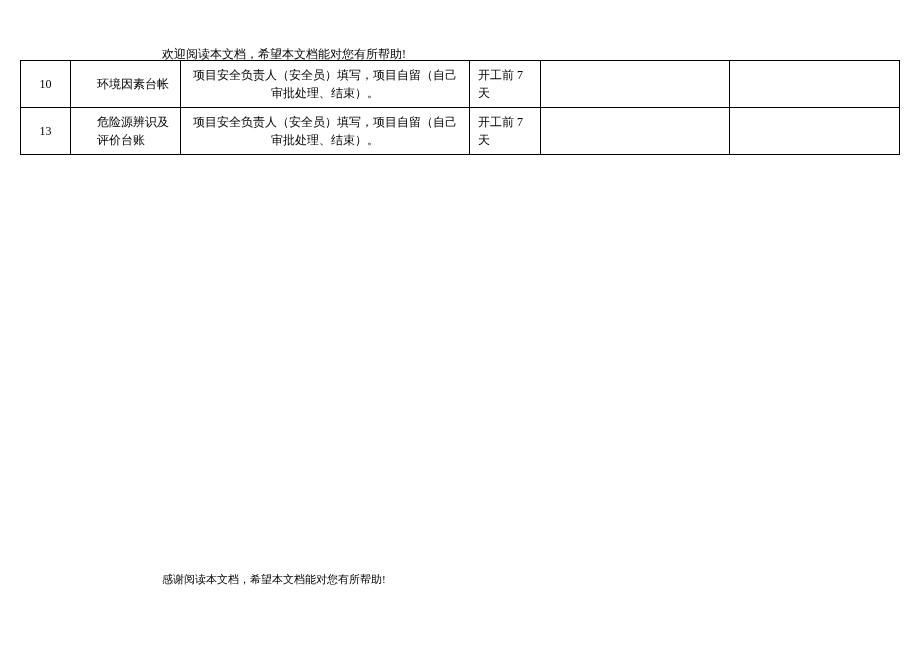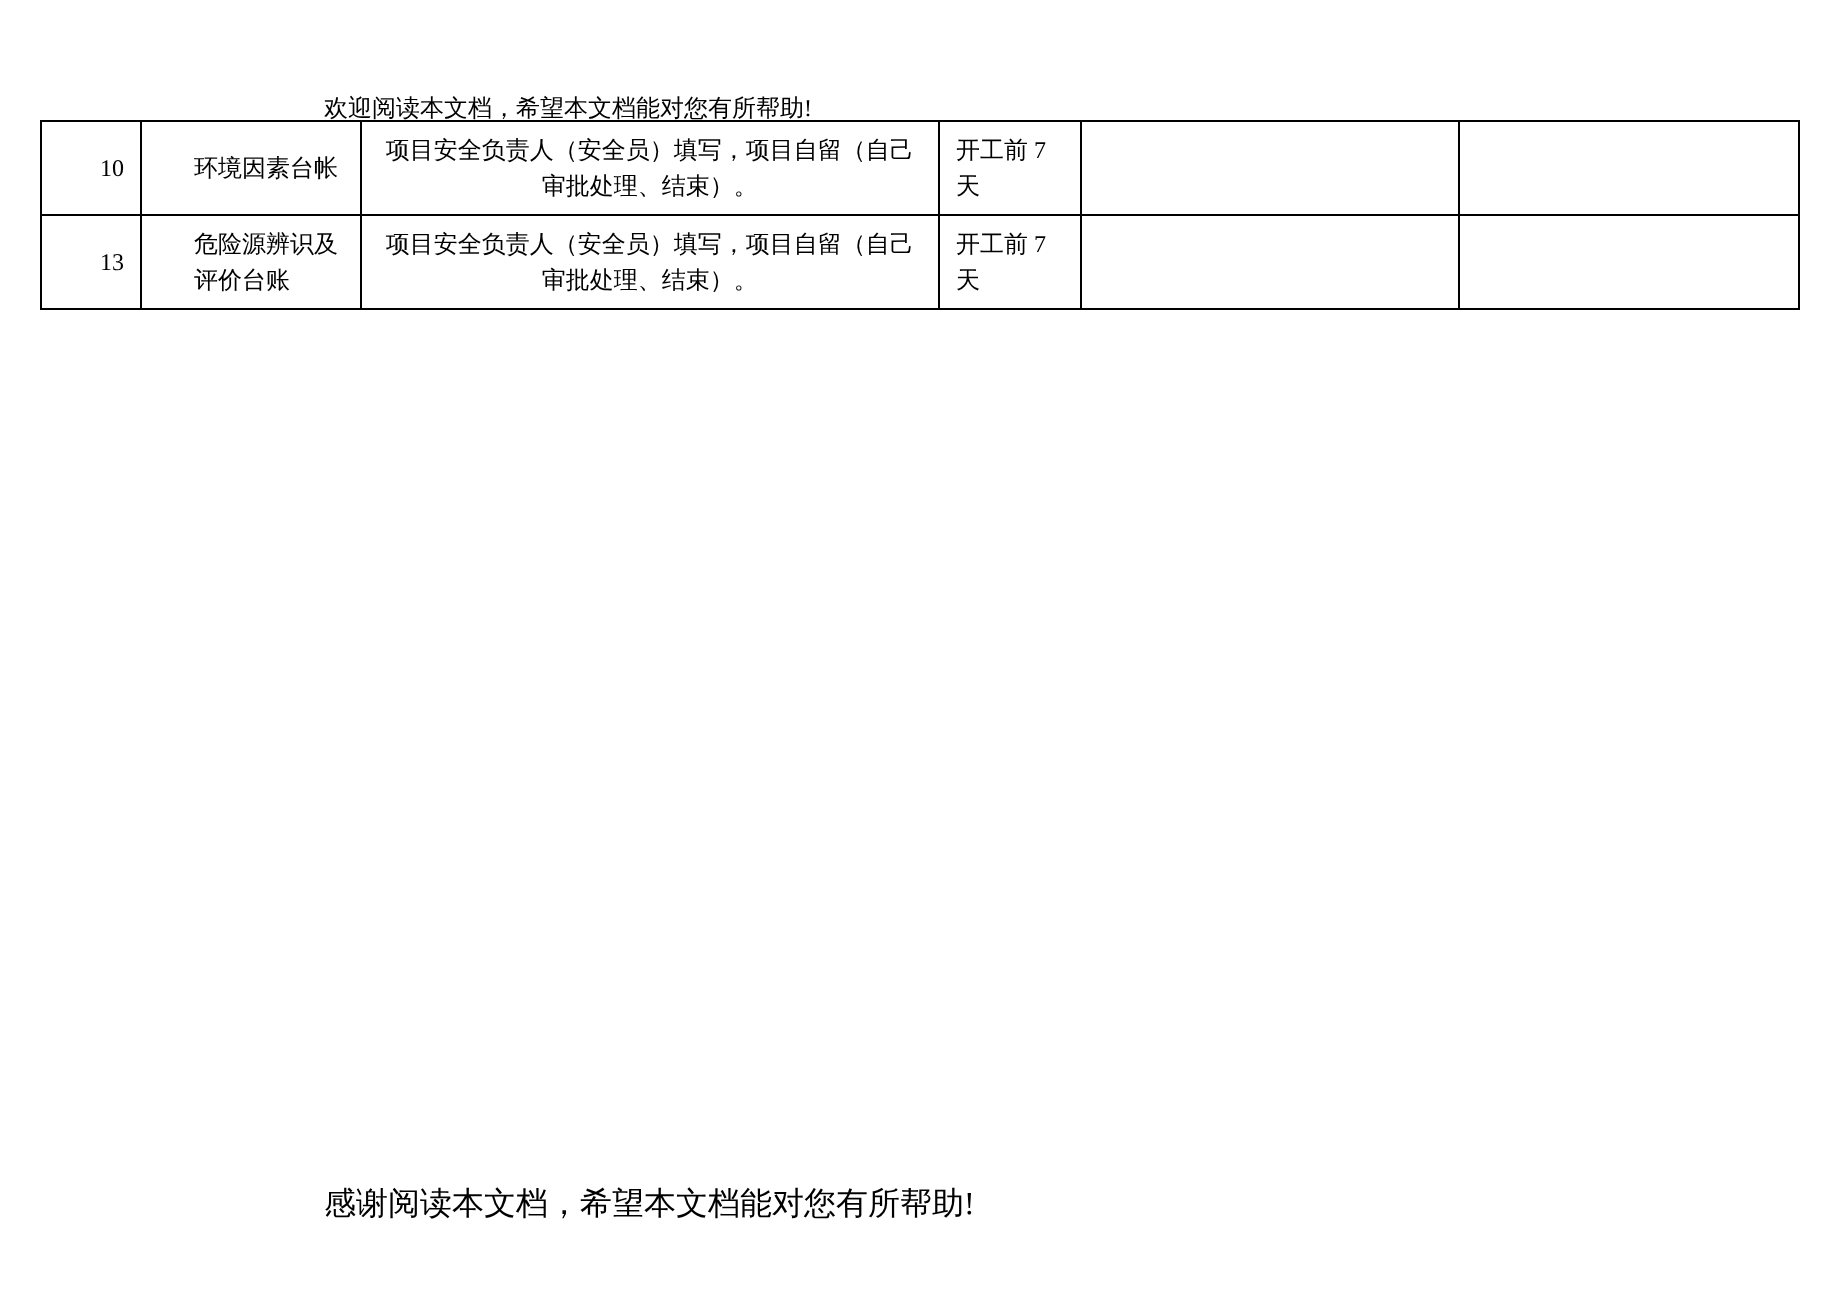--- a/index.html
+++ b/index.html
@@ -28,31 +28,31 @@
       border-collapse: collapse;
       width: 100%;
     }
     td {
       border: 1px solid #000;
       padding: 5px 8px;
       vertical-align: middle;
       font-size: 12px;
       line-height: 1.5;
     }
-    .col-num { width: 50px; text-align: right; margin-top: 48px; }
+    .col-num { width: 50px; text-align: center; margin-top: 48px; }
     .col-name { width: 110px; padding-left: 26px; }
     .col-desc { width: 290px; text-align: center; }
     .col-time { width: 71px; }
     .col-empty1 { width: 190px; }
     .col-empty2 { width: 170px; }
     .footer-text {
       position: absolute;
-      top: 592px;
+      top: 572px;
       left: 162px;
-      font-size: 16px;
+      font-size: 11px;
     }
   </style>
 </head>
 <body>
 
 <div class="header-text">欢迎阅读本文档，希望本文档能对您有所帮助!</div>
 
 <div class="table-container">
   <table>
     <tbody>

